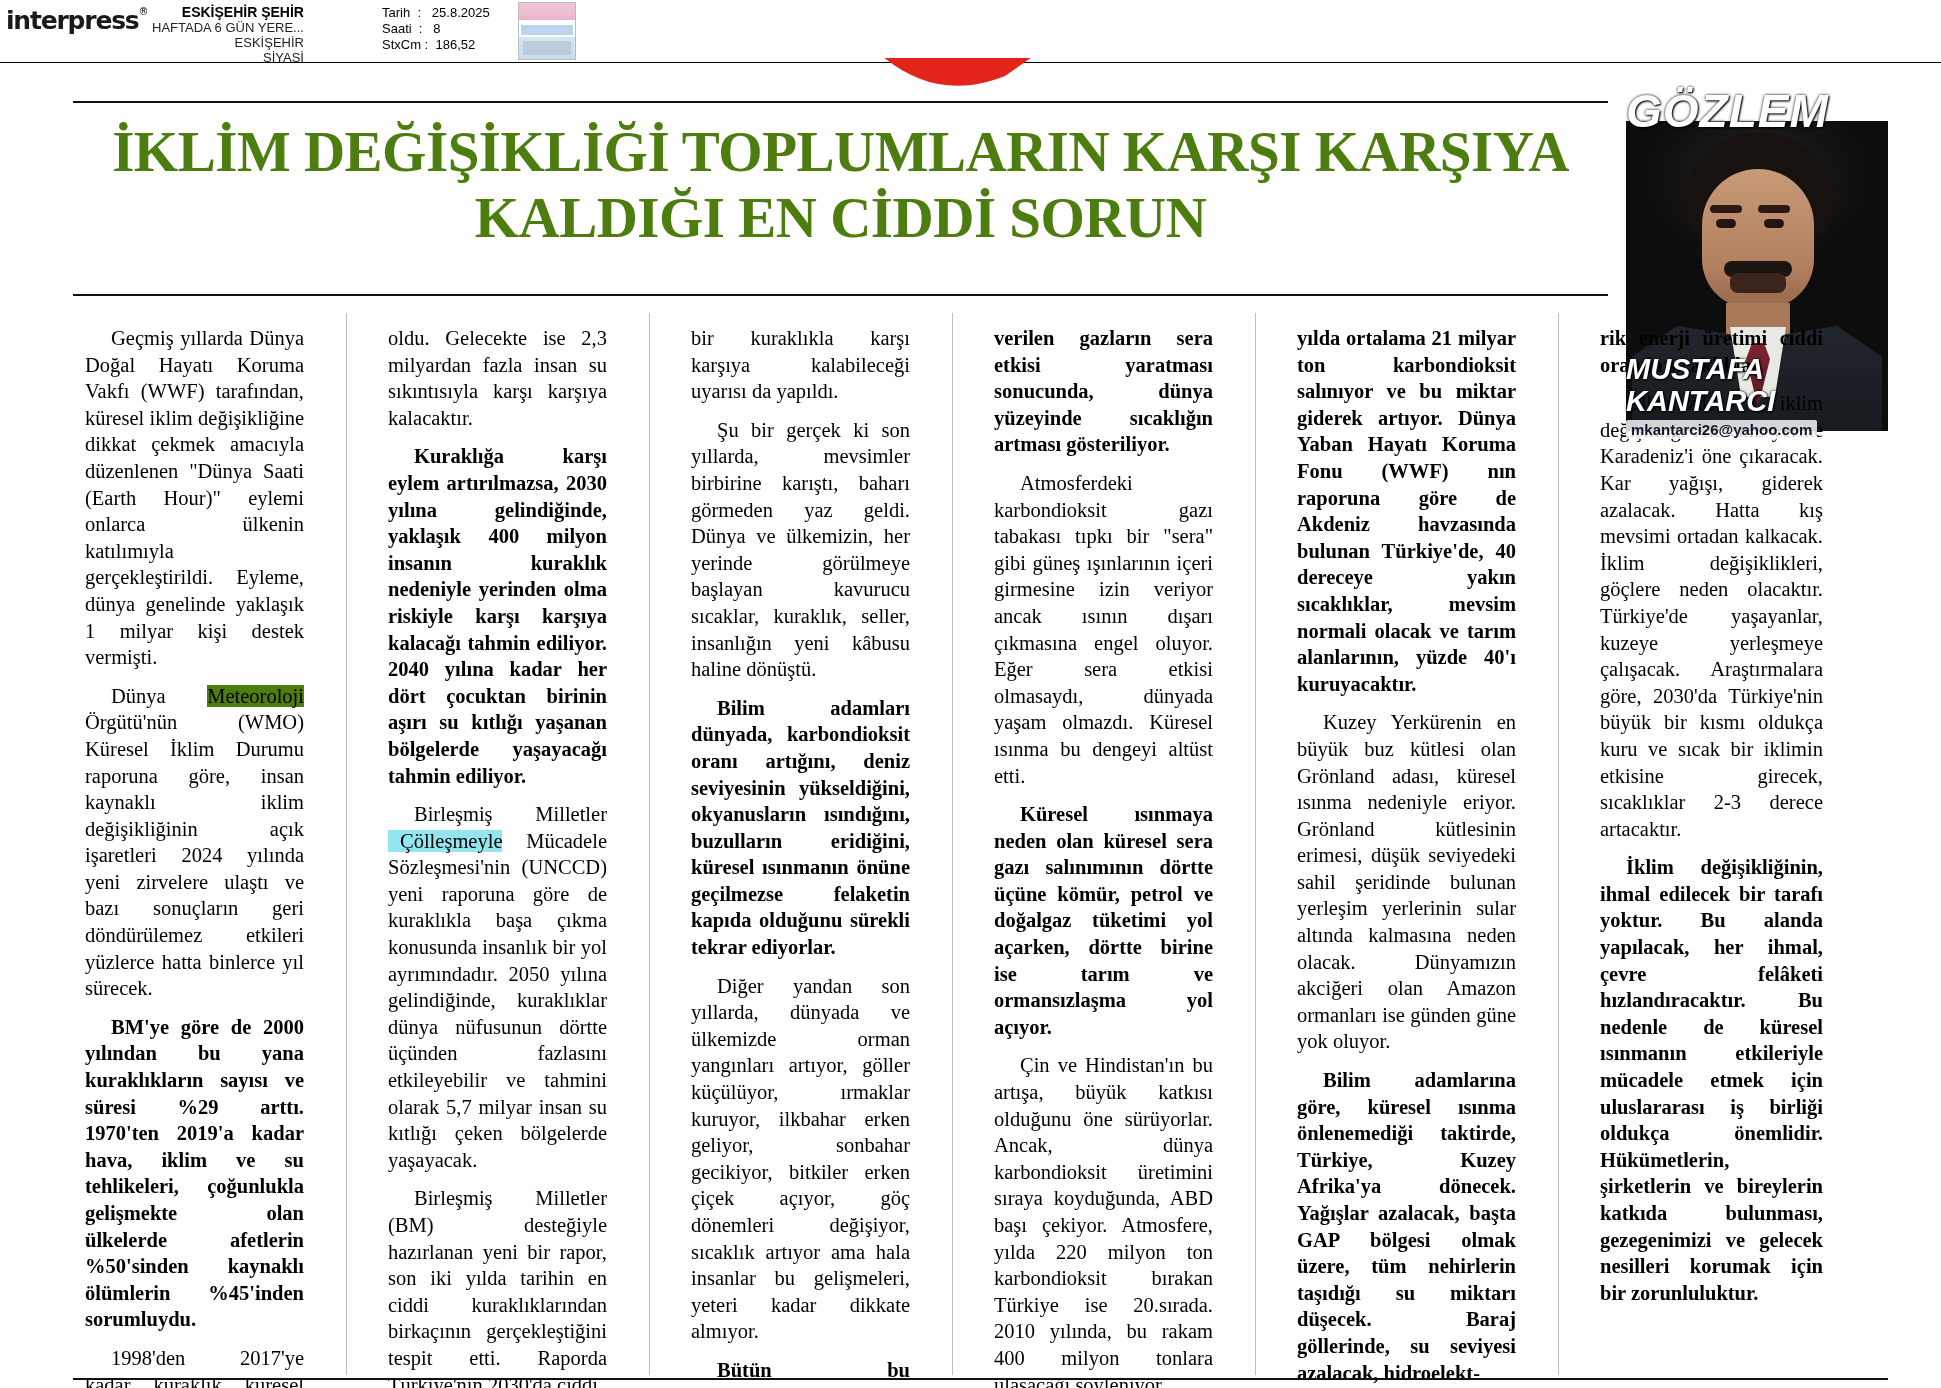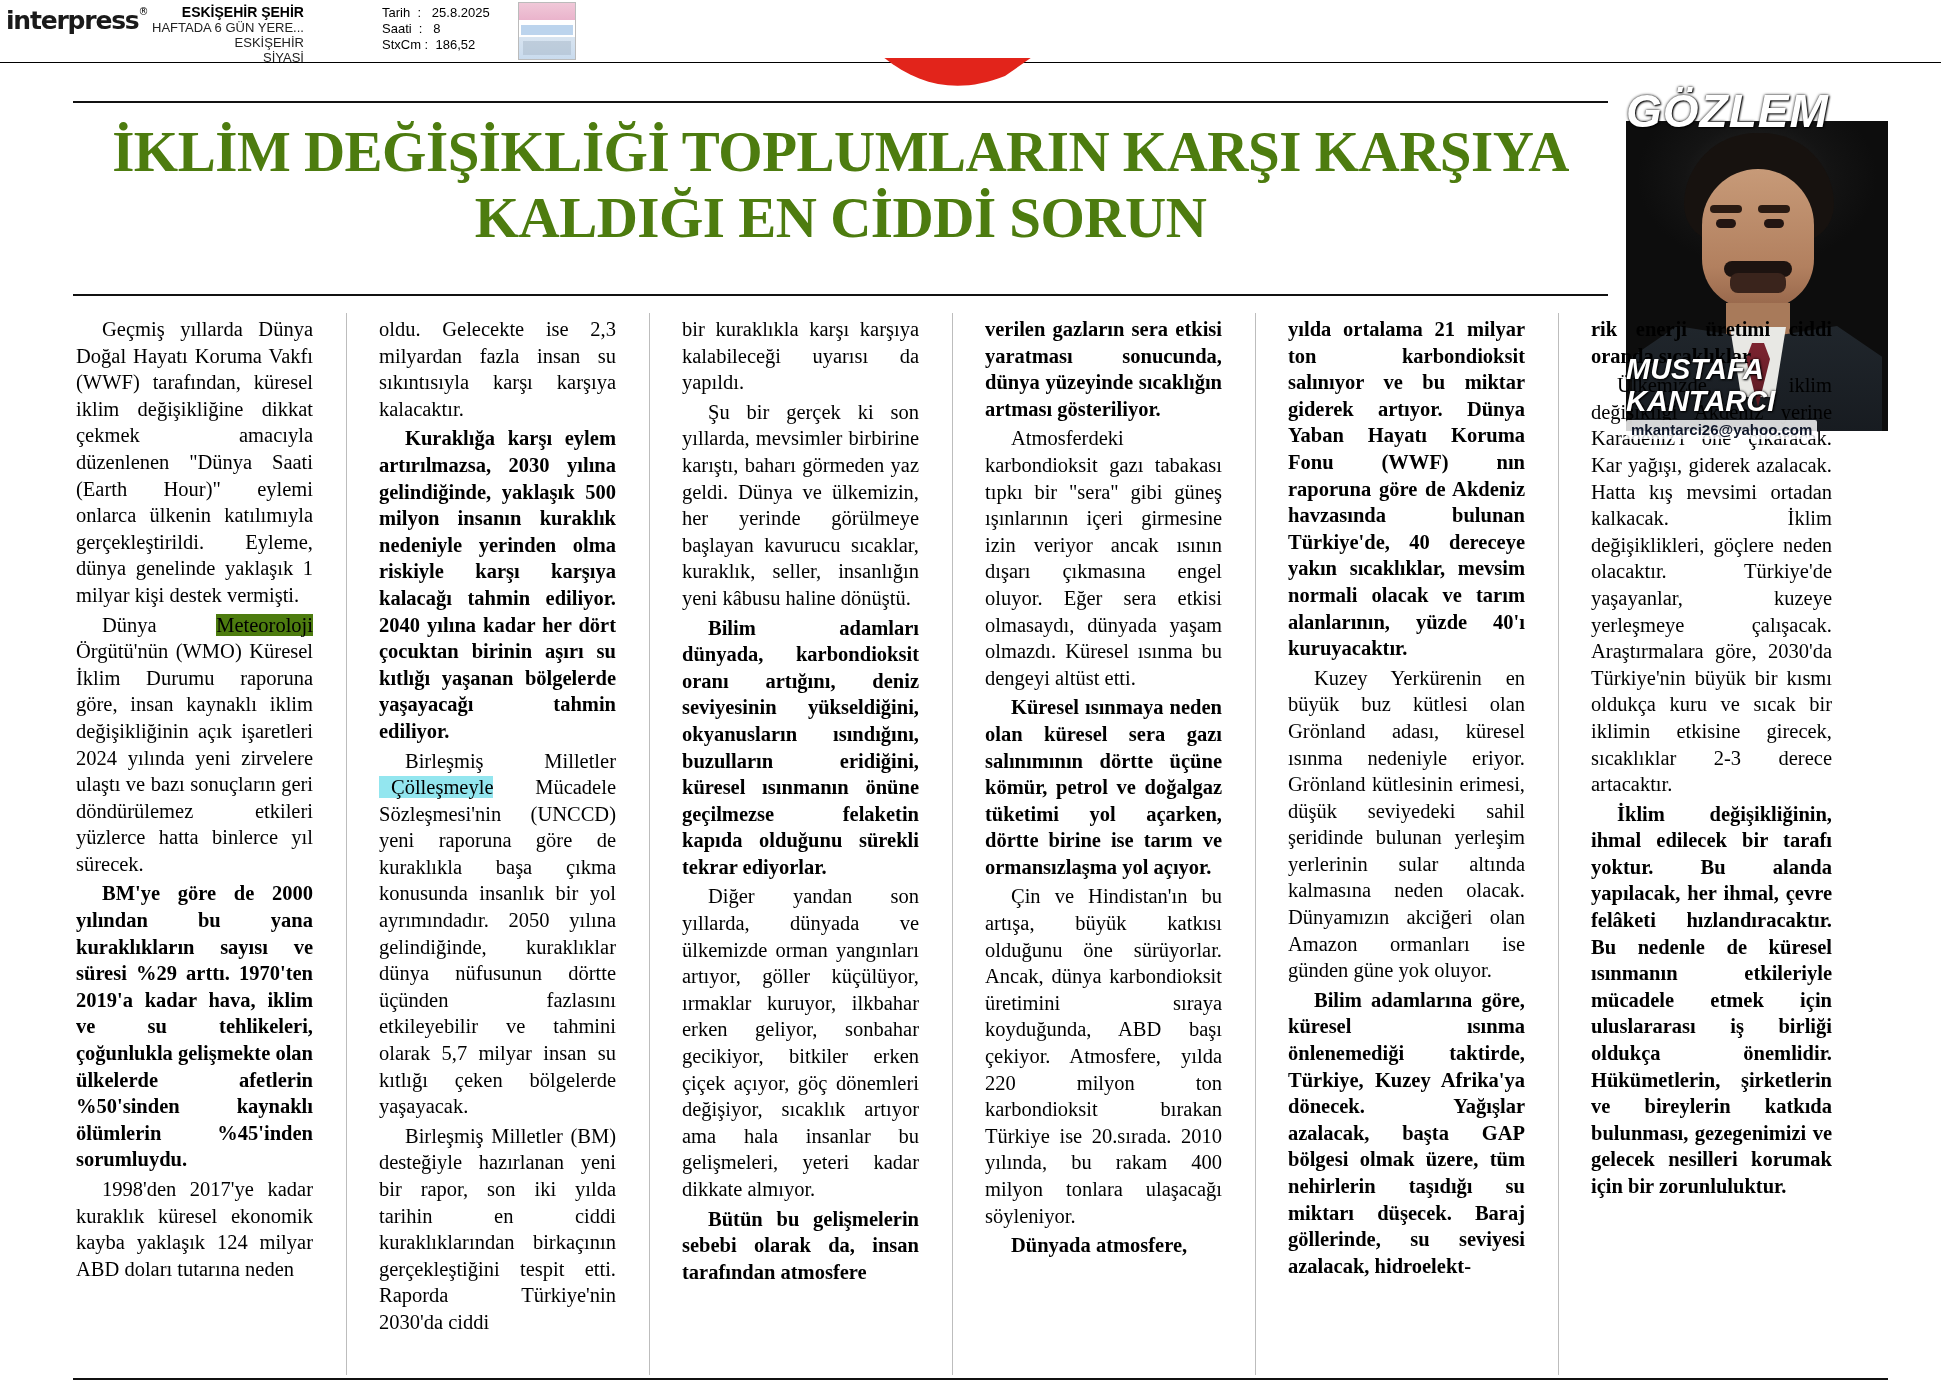--- a/index.html
+++ b/index.html
@@ -247,21 +247,21 @@
   .col {
     position: absolute;
     top: 0;
     width: 243px;
     height: 1062px;
     font-size: 20.5px;
     line-height: 26.6px;
     text-align: justify;
     font-family: "Liberation Serif", serif;
   }
-  .col p { margin: 3px; text-indent: 26px; }
+  .col p { margin: 12px; text-indent: 26px; }
   .col p.noind { text-indent: 0; }
   .col p.b { font-weight: bold; }
   .c0 { left: 0px; }
   .c1 { left: 303px; }
   .c2 { left: 606px; }
   .c3 { left: 909px; }
   .c4 { left: 1212px; }
   .c5 { left: 1515px; width: 247px; }
 
   
@@ -356,21 +356,21 @@
 
     <div class="col c0">
       <p>Geçmiş yıllarda Dünya Doğal Hayatı Koruma Vakfı (WWF) tarafından, küresel iklim değişikliğine dikkat çekmek amacıyla düzenlenen "Dünya Saati (Earth Hour)" eylemi onlarca ülkenin katılımıyla gerçekleştirildi.  Eyleme, dünya genelinde yaklaşık 1 milyar kişi destek vermişti.</p>
       <p id="p-hl-1">Dünya <span style="background: #4d7c0f;">Meteoroloji</span> Örgütü'nün (WMO) Küresel İklim Durumu raporuna göre,  insan kaynaklı iklim değişikliğinin açık işaretleri 2024 yılında yeni zirvelere ulaştı ve bazı sonuçların geri döndürülemez etkileri yüzlerce hatta binlerce yıl sürecek.</p>
       <p class="b">BM'ye göre de 2000 yılından bu yana kuraklıkların sayısı ve süresi %29 arttı. 1970'ten 2019'a kadar hava, iklim ve su tehlikeleri, çoğunlukla gelişmekte olan ülkelerde afetlerin %50'sinden kaynaklı ölümlerin %45'inden sorumluydu.</p>
       <p>1998'den 2017'ye kadar kuraklık küresel ekonomik kayba yaklaşık 124 milyar ABD doları tutarına neden</p>
     </div>
 
     <div class="col c1">
       <p class="noind">oldu. Gelecekte ise 2,3 milyardan fazla insan su sıkıntısıyla karşı karşıya kalacaktır.</p>
-      <p class="b">Kuraklığa karşı eylem artırılmazsa, 2030 yılına gelindiğinde, yaklaşık 500 milyon insanın kuraklık nedeniyle yerinden olma riskiyle karşı karşıya kalacağı tahmin ediliyor. 2040 yılına kadar her dört çocuktan birinin aşırı su kıtlığı yaşanan bölgelerde yaşayacağı tahmin ediliyor.</p>
+      <p class="b">Kuraklığa karşı eylem artırılmazsa, 2030 yılına gelindiğinde, yaklaşık 400 milyon insanın kuraklık nedeniyle yerinden olma riskiyle karşı karşıya kalacağı tahmin ediliyor. 2040 yılına kadar her dört çocuktan birinin aşırı su kıtlığı yaşanan bölgelerde yaşayacağı tahmin ediliyor.</p>
       <p id="p-hl-2">Birleşmiş Milletler <span style="background: rgb(147, 230, 239); padding-left: 12px;">Çölleşmeyle</span> Mücadele Sözleşmesi'nin (UNCCD) yeni raporuna göre de kuraklıkla başa çıkma konusunda insanlık bir yol ayrımındadır. 2050 yılına gelindiğinde, kuraklıklar dünya nüfusunun dörtte üçünden fazlasını etkileyebilir ve tahmini olarak 5,7 milyar insan su kıtlığı çeken bölgelerde yaşayacak.</p>
       <p>Birleşmiş Milletler (BM) desteğiyle hazırlanan yeni bir rapor, son iki yılda tarihin en ciddi kuraklıklarından birkaçının gerçekleştiğini tespit etti. Raporda Türkiye'nin 2030'da ciddi</p>
     </div>
 
     <div class="col c2">
       <p class="noind">bir kuraklıkla karşı karşıya kalabileceği uyarısı da yapıldı.</p>
       <p>Şu bir gerçek ki son yıllarda, mevsimler birbirine karıştı, baharı görmeden yaz geldi. Dünya ve ülkemizin, her yerinde görülmeye başlayan kavurucu sıcaklar, kuraklık, seller, insanlığın yeni kâbusu haline dönüştü.</p>
       <p class="b">Bilim adamları dünyada,  karbondioksit oranı artığını, deniz seviyesinin yükseldiğini, okyanusların ısındığını, buzulların eridiğini, küresel ısınmanın önüne geçilmezse felaketin kapıda olduğunu sürekli tekrar ediyorlar.</p>
       <p>Diğer yandan son yıllarda, dünyada ve ülkemizde orman yangınları artıyor, göller küçülüyor,  ırmaklar kuruyor, ilkbahar erken geliyor, sonbahar gecikiyor, bitkiler erken çiçek açıyor, göç dönemleri değişiyor, sıcaklık artıyor ama hala insanlar bu gelişmeleri, yeteri kadar dikkate almıyor.</p>
       <p class="b">Bütün bu gelişmelerin sebebi olarak da,  insan tarafından atmosfere</p>

